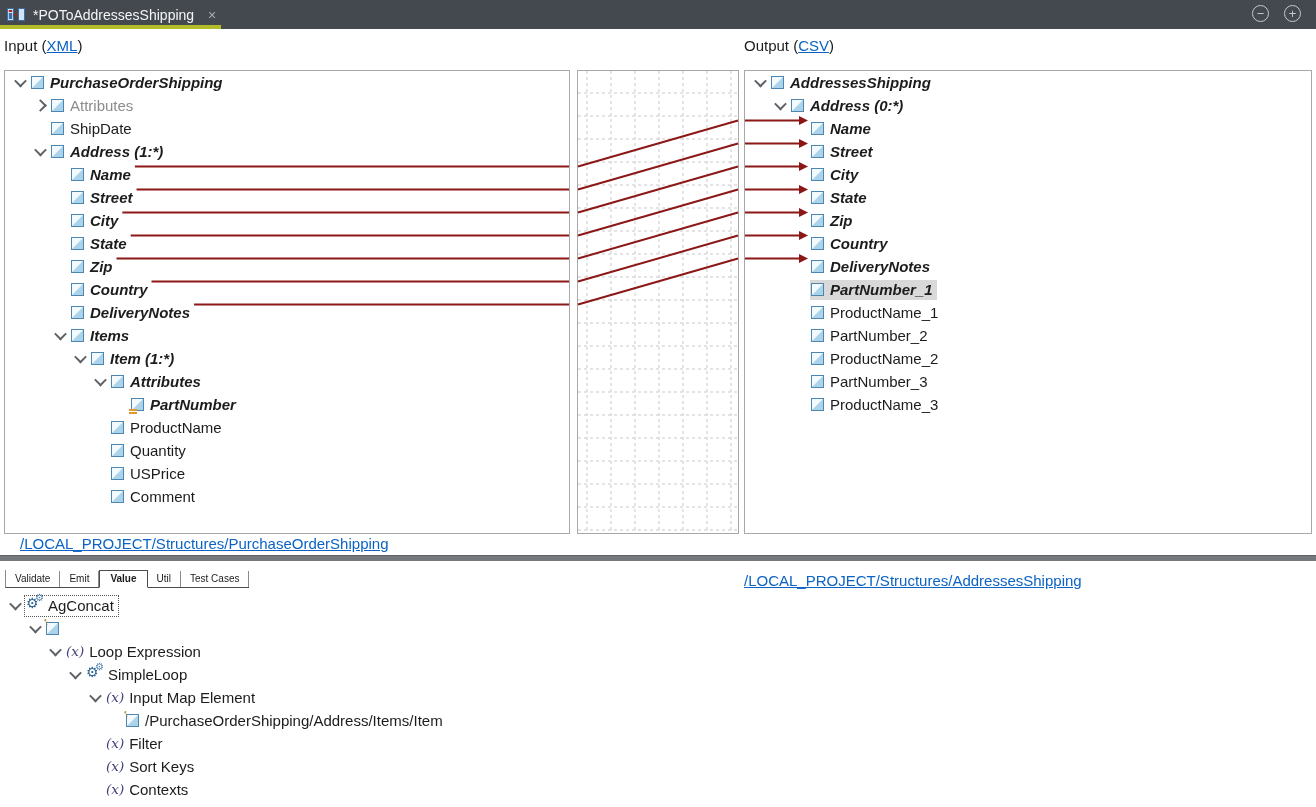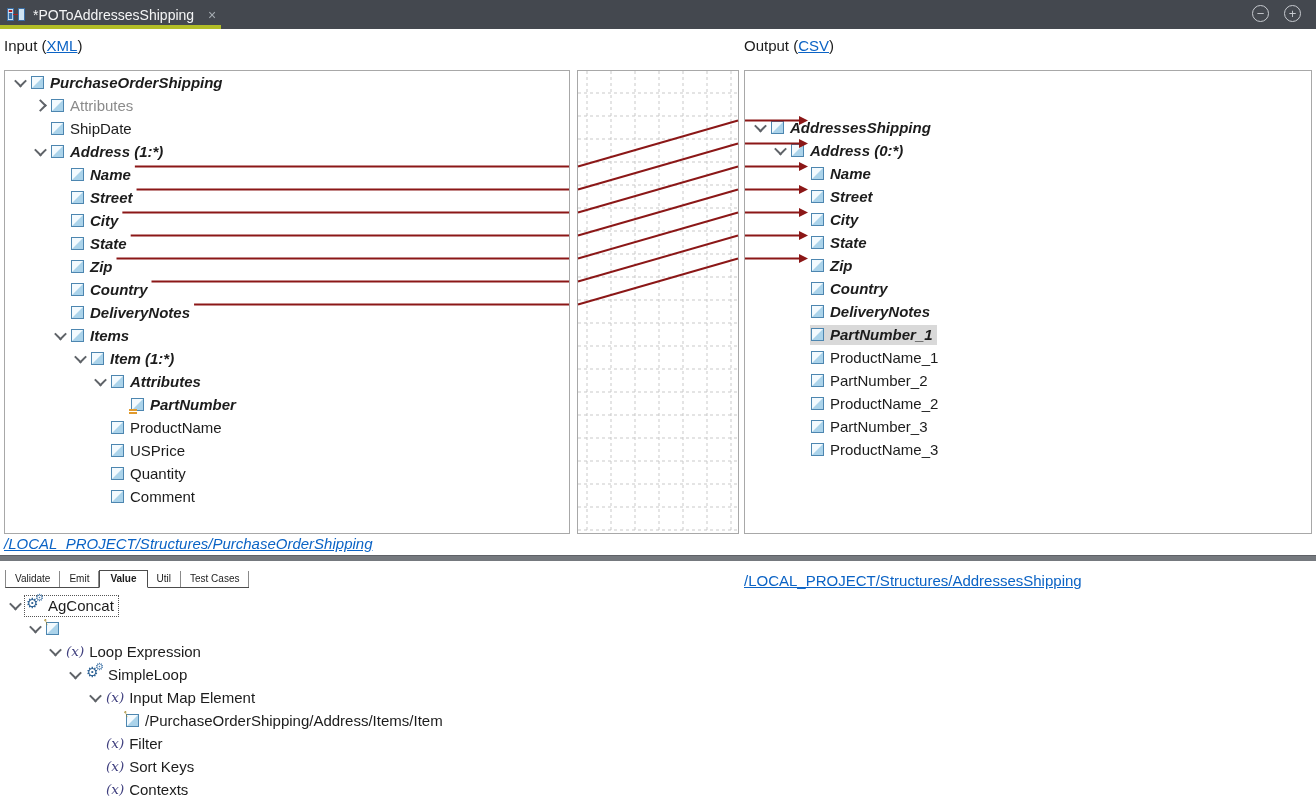--- a/index.html
+++ b/index.html
@@ -16,21 +16,21 @@
   .map-doc-icon{width:18px;height:15px;display:inline-block;}
   .win-controls{position:absolute;right:15px;top:5px;display:flex;gap:15px;}
   .circle-btn{width:17px;height:17px;border:1px solid #c7cacf;border-radius:50%;color:#c7cacf;
               font-size:13px;line-height:15px;text-align:center;box-sizing:border-box;cursor:pointer;}
 
   
   .pane-header{position:absolute;top:37px;font-size:15px;}
   .pane-header.in{left:4px;}  .pane-header.out{left:744px;}
   a.lnk{color:#0b63c5;text-decoration:underline;cursor:pointer;}
   .footer-link{position:absolute;top:535px;font-size:15px;}
-  .footer-link.in{left:4px;font-style:italic;} .footer-link.out{left:744px;margin-top:37px;}
+  .footer-link.in{left:20px;} .footer-link.out{left:744px;margin-top:37px;}
 
   
   .map-area{position:absolute;top:62px;left:0;width:1316px;height:466px;}
   .panel{position:absolute;top:8px;height:464px;border:1px solid #a8a8a8;background:#fff;
          box-sizing:border-box;overflow:hidden;}
   .panel.inp{left:4px;width:566px;}
   .panel.mid{left:577px;width:162px;}
   .panel.outp{left:744px;width:568px;}
   #gridlines{position:absolute;left:0;top:0;}
   #maplines{position:absolute;left:0;top:0;pointer-events:none;}
@@ -224,28 +224,28 @@
           <span class="twisty"></span>
           <span class="rowinner">
             <span class="icon-element"></span>
             <span class="tlabel">ProductName</span>
           </span>
         </div>
         <div class="trow" style="padding-left: 86px;">
           <span class="twisty"></span>
           <span class="rowinner">
             <span class="icon-element"></span>
+            <span class="tlabel">Quantity</span>
+          </span>
+        </div>
+        <div class="trow" style="padding-left: 86px;">
+          <span class="twisty"></span>
+          <span class="rowinner">
+            <span class="icon-element"></span>
             <span class="tlabel">USPrice</span>
-          </span>
-        </div>
-        <div class="trow" style="padding-left: 86px;">
-          <span class="twisty"></span>
-          <span class="rowinner">
-            <span class="icon-element"></span>
-            <span class="tlabel">Quantity</span>
           </span>
         </div>
         <div class="trow" style="padding-left: 86px;">
           <span class="twisty"></span>
           <span class="rowinner">
             <span class="icon-element"></span>
             <span class="tlabel">Comment</span>
           </span>
         </div>
       </div>
@@ -274,21 +274,21 @@
           <line x1="0" x2="160" y1="321" y2="321" stroke="#c9c9c9" stroke-dasharray="3 3"></line>
           <line x1="0" x2="160" y1="344" y2="344" stroke="#c9c9c9" stroke-dasharray="3 3"></line>
           <line x1="0" x2="160" y1="367" y2="367" stroke="#c9c9c9" stroke-dasharray="3 3"></line>
           <line x1="0" x2="160" y1="390" y2="390" stroke="#c9c9c9" stroke-dasharray="3 3"></line>
           <line x1="0" x2="160" y1="413" y2="413" stroke="#c9c9c9" stroke-dasharray="3 3"></line>
           <line x1="0" x2="160" y1="436" y2="436" stroke="#c9c9c9" stroke-dasharray="3 3"></line>
           <line x1="0" x2="160" y1="459" y2="459" stroke="#c9c9c9" stroke-dasharray="3 3"></line>
         </svg>
     </div>
     <div class="panel outp" id="outputPanel">
-        <div class="trow emph" style="padding-left: 6px; margin-top: 45px;">
+        <div class="trow emph" style="padding-left: 6px;">
           <span class="twisty">
             <span class="chev open"></span>
           </span>
           <span class="rowinner">
             <span class="icon-element"></span>
             <span class="tlabel">AddressesShipping</span>
           </span>
         </div>
         <div class="trow emph" style="padding-left: 26px;">
           <span class="twisty">

